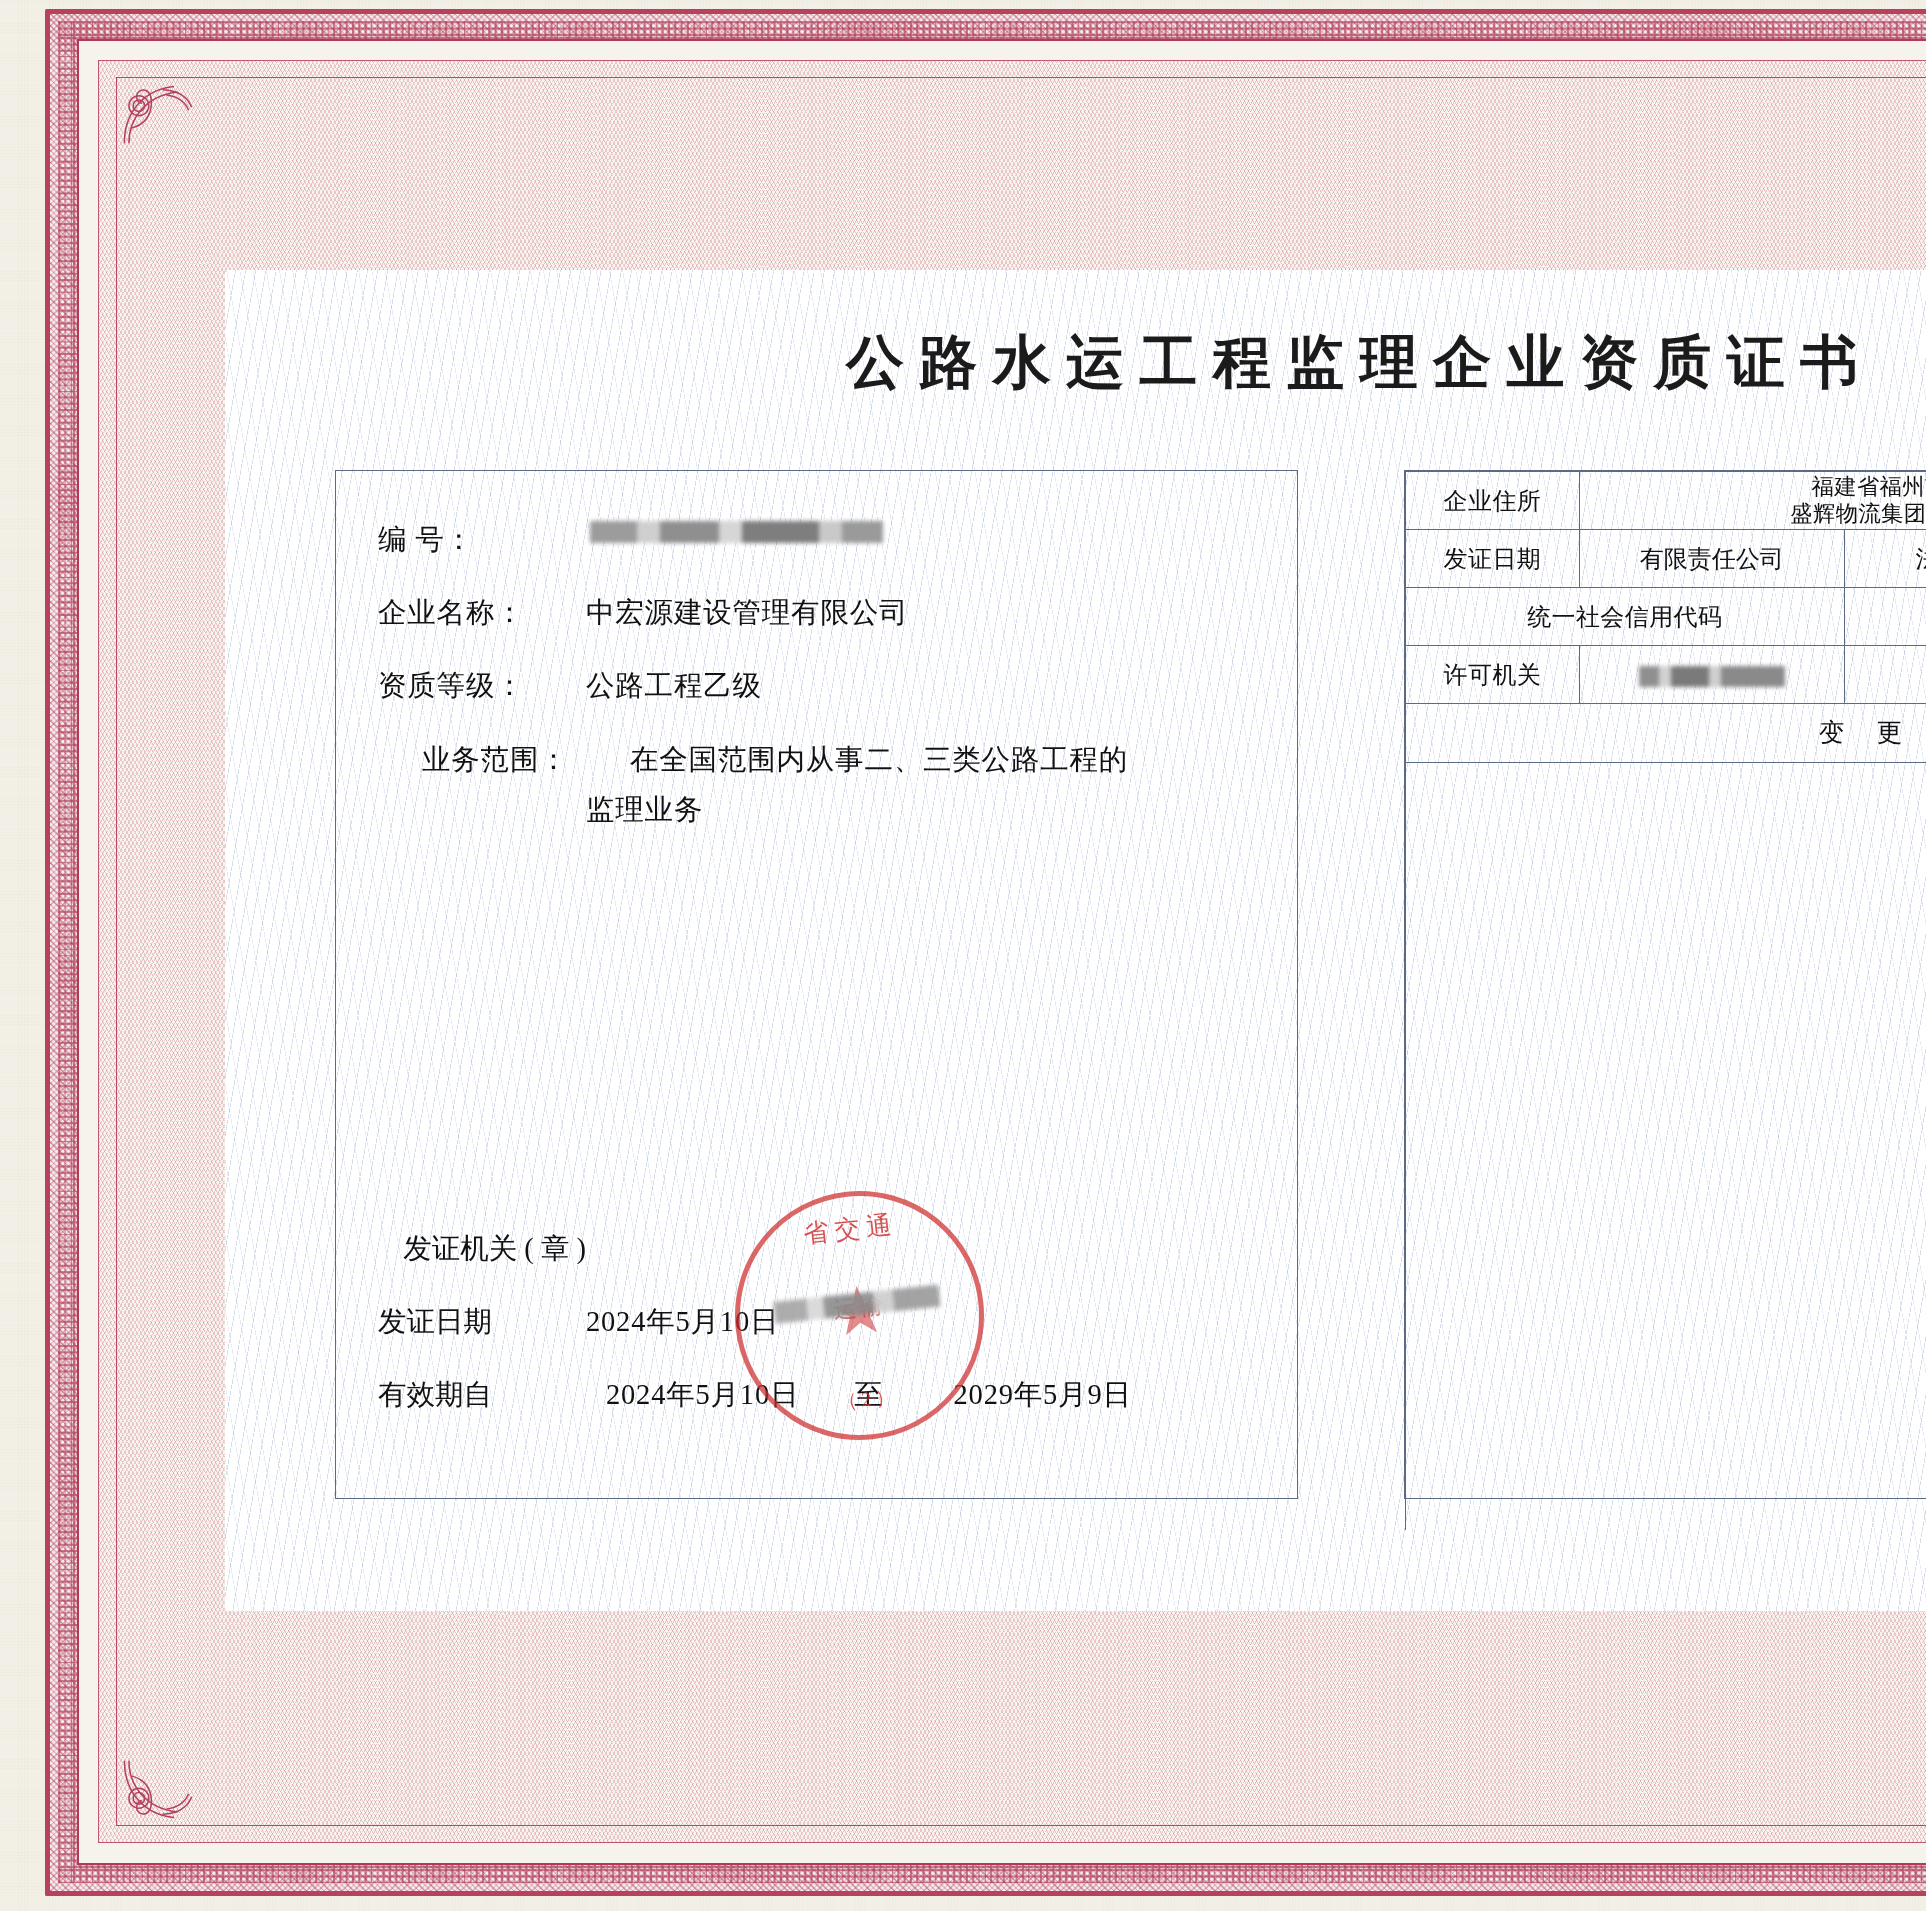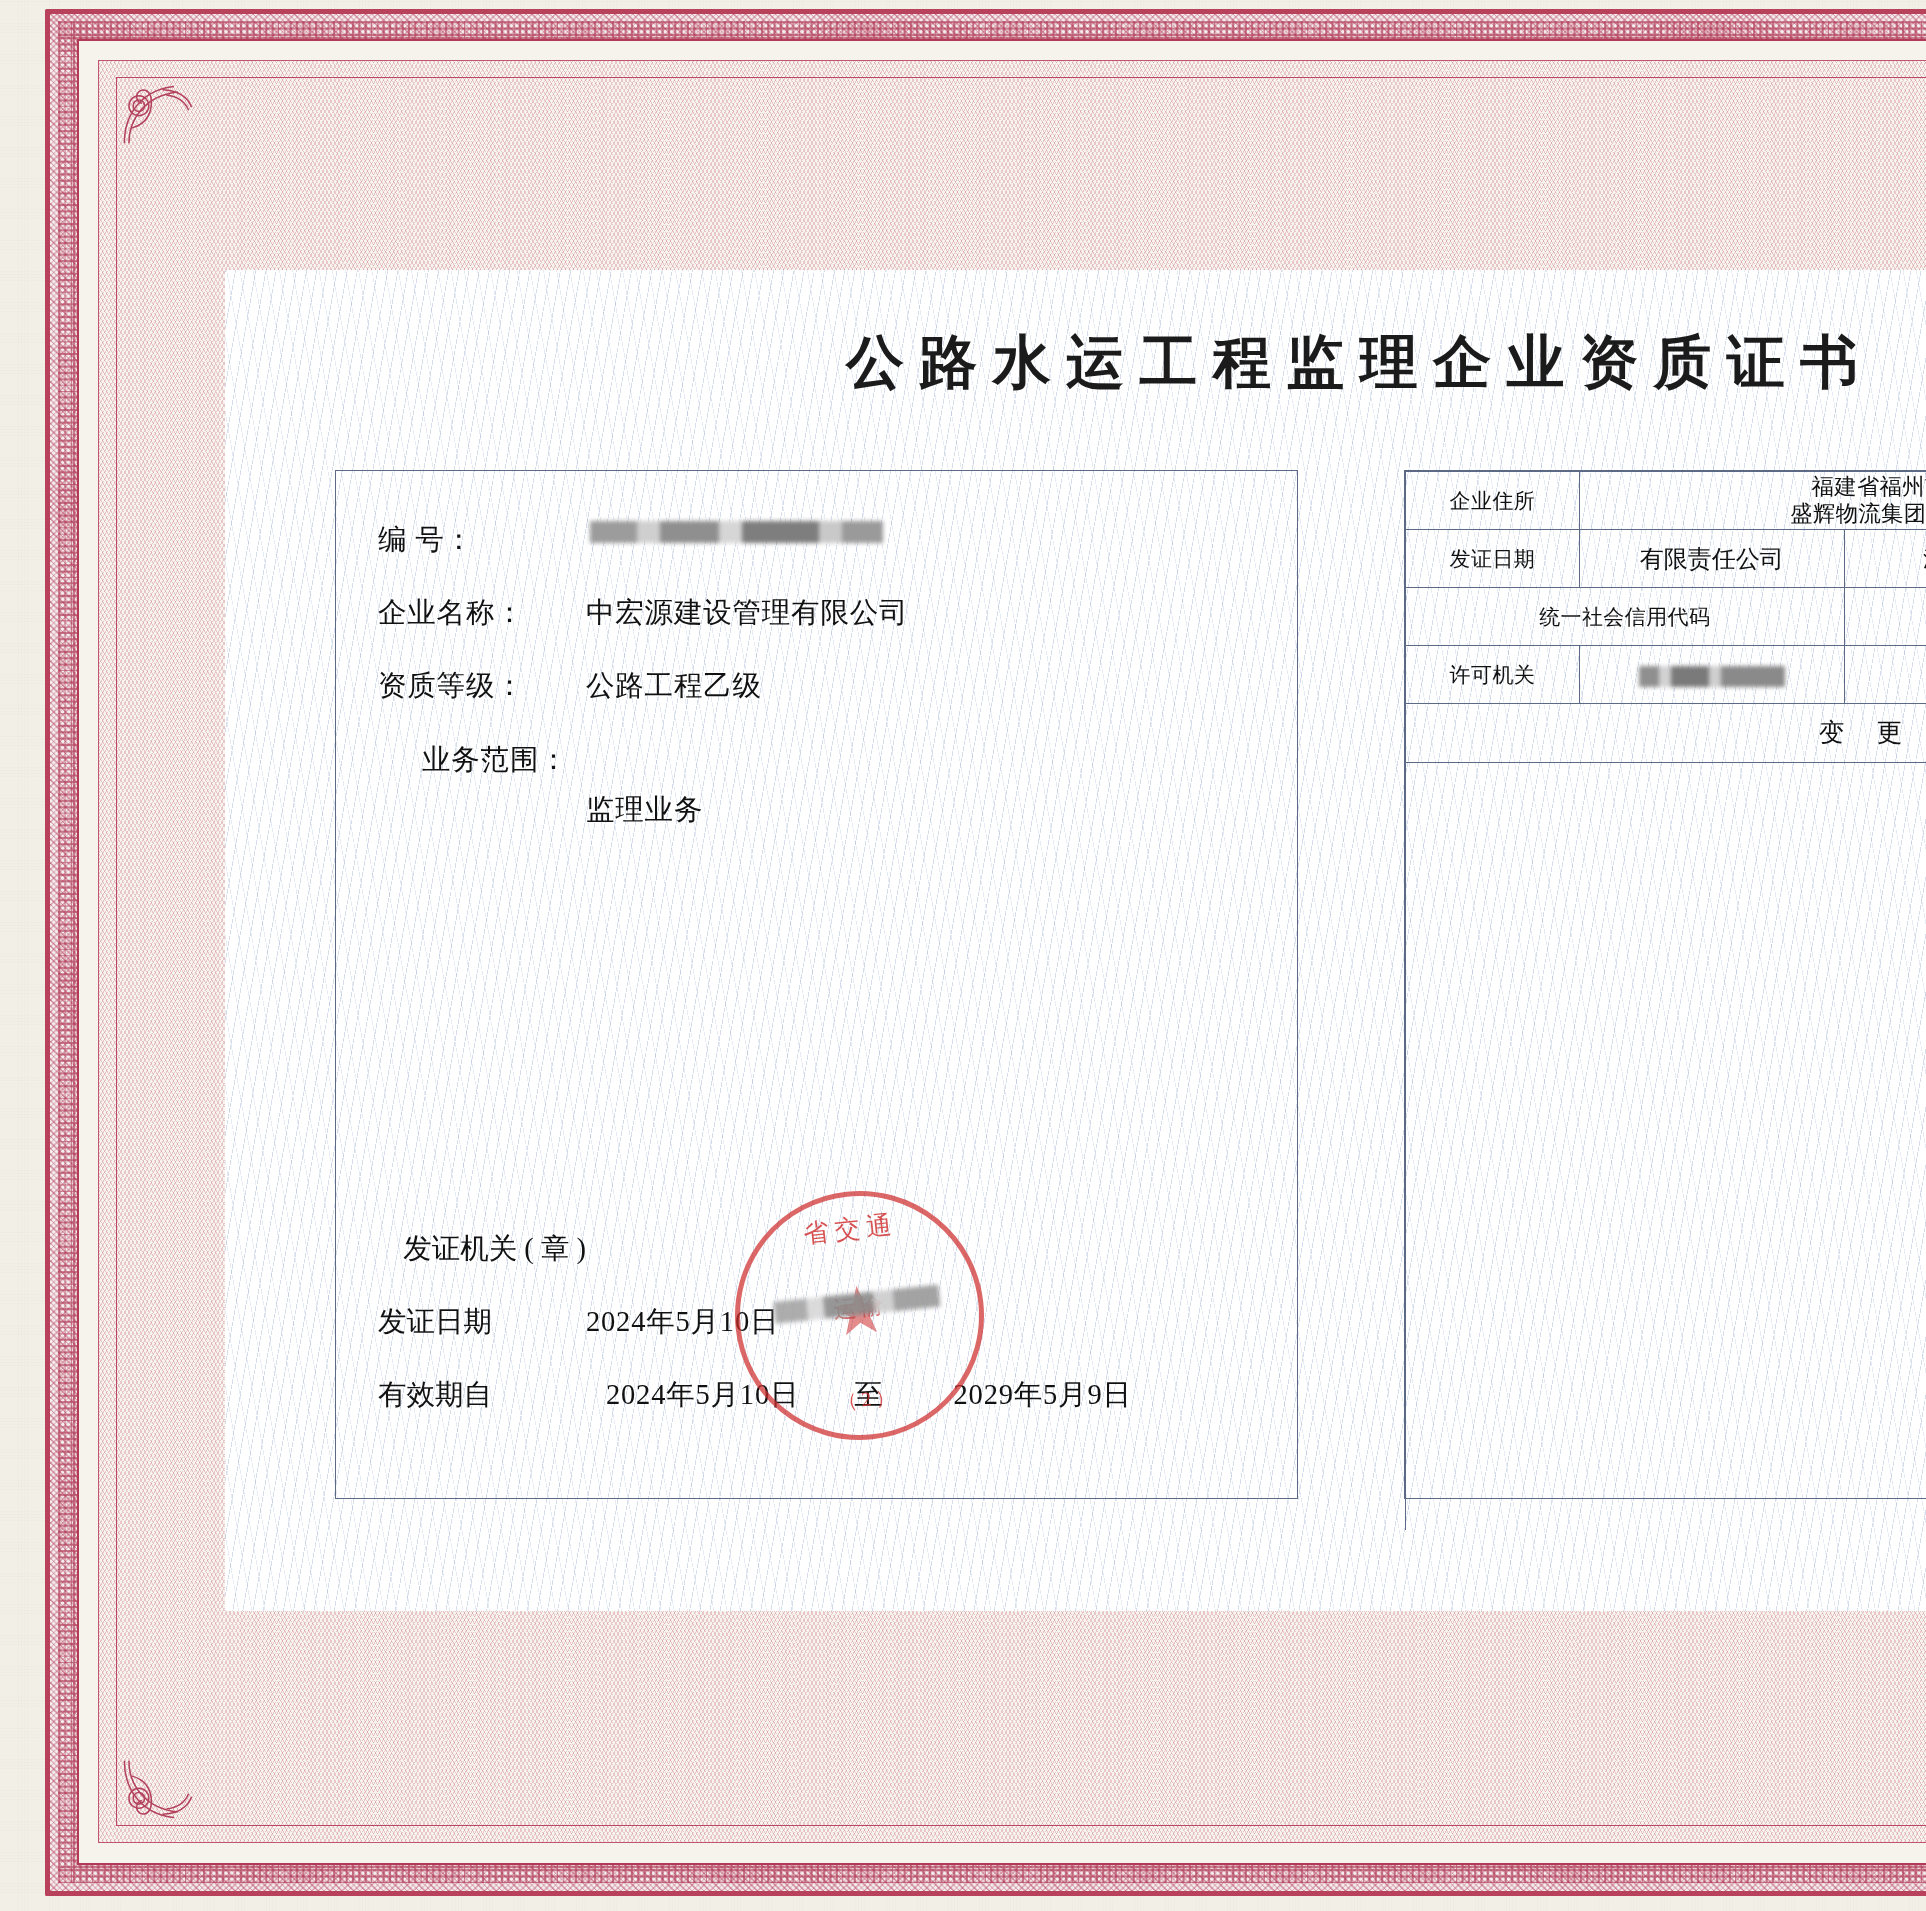--- a/index.html
+++ b/index.html
@@ -210,21 +210,21 @@
     color:#111;
   }
   .tbl td{
     border:1.5px solid #5d6a86;
     padding:0 5.4px;
     height:57px;
     text-align:center;
     vertical-align:middle;
     white-space:nowrap;
   }
-  .tbl td.lbl{font-size:21px;letter-spacing:0.4px;margin-top:12px;}
+  .tbl td.lbl{font-size:24px;letter-spacing:0.4px;margin-top:12px;}
   .addr-cell{line-height:1.18;font-size:22.3px;letter-spacing:0.4px;}
   .code-val{font-size:25px;letter-spacing:0.8px;font-family:"Liberation Sans", sans-serif;}
   .change-row td{height:58px;font-size:25.4px;letter-spacing:13px;text-indent:13px;}
   .blank-row td{height:767px;border-bottom:none;}
 
   .cell-redact{
     display:inline-block;
     width:146px;height:21px;
     background:linear-gradient(90deg,#8f8f8f 0 14%,#d2d2d2 14% 22%,#7a7a7a 22% 48%,#cfcfcf 48% 56%,#8a8a8a 56% 100%);
     filter:blur(1.9px);
@@ -282,20 +282,21 @@
         <span class="lval">中宏源建设管理有限公司</span>
       </div>
 
       <div class="lrow r-level">
         <span class="llabel">资质等级：</span>
         <span class="lval">公路工程乙级</span>
       </div>
 
       <div class="lrow r-scope">
         <span class="llabel">业务范围：</span>
+        <span class="lval">在全国范围内从事二、三类公路工程的</span>
       </div>
       <div class="lrow r-scope2">
         <span class="lval">监理业务</span>
       </div>
 
       <div class="lrow r-issuer">
         <span class="llabel sp">发证机关 ( 章 )</span>
       </div>
 
       <div class="lrow r-date">

